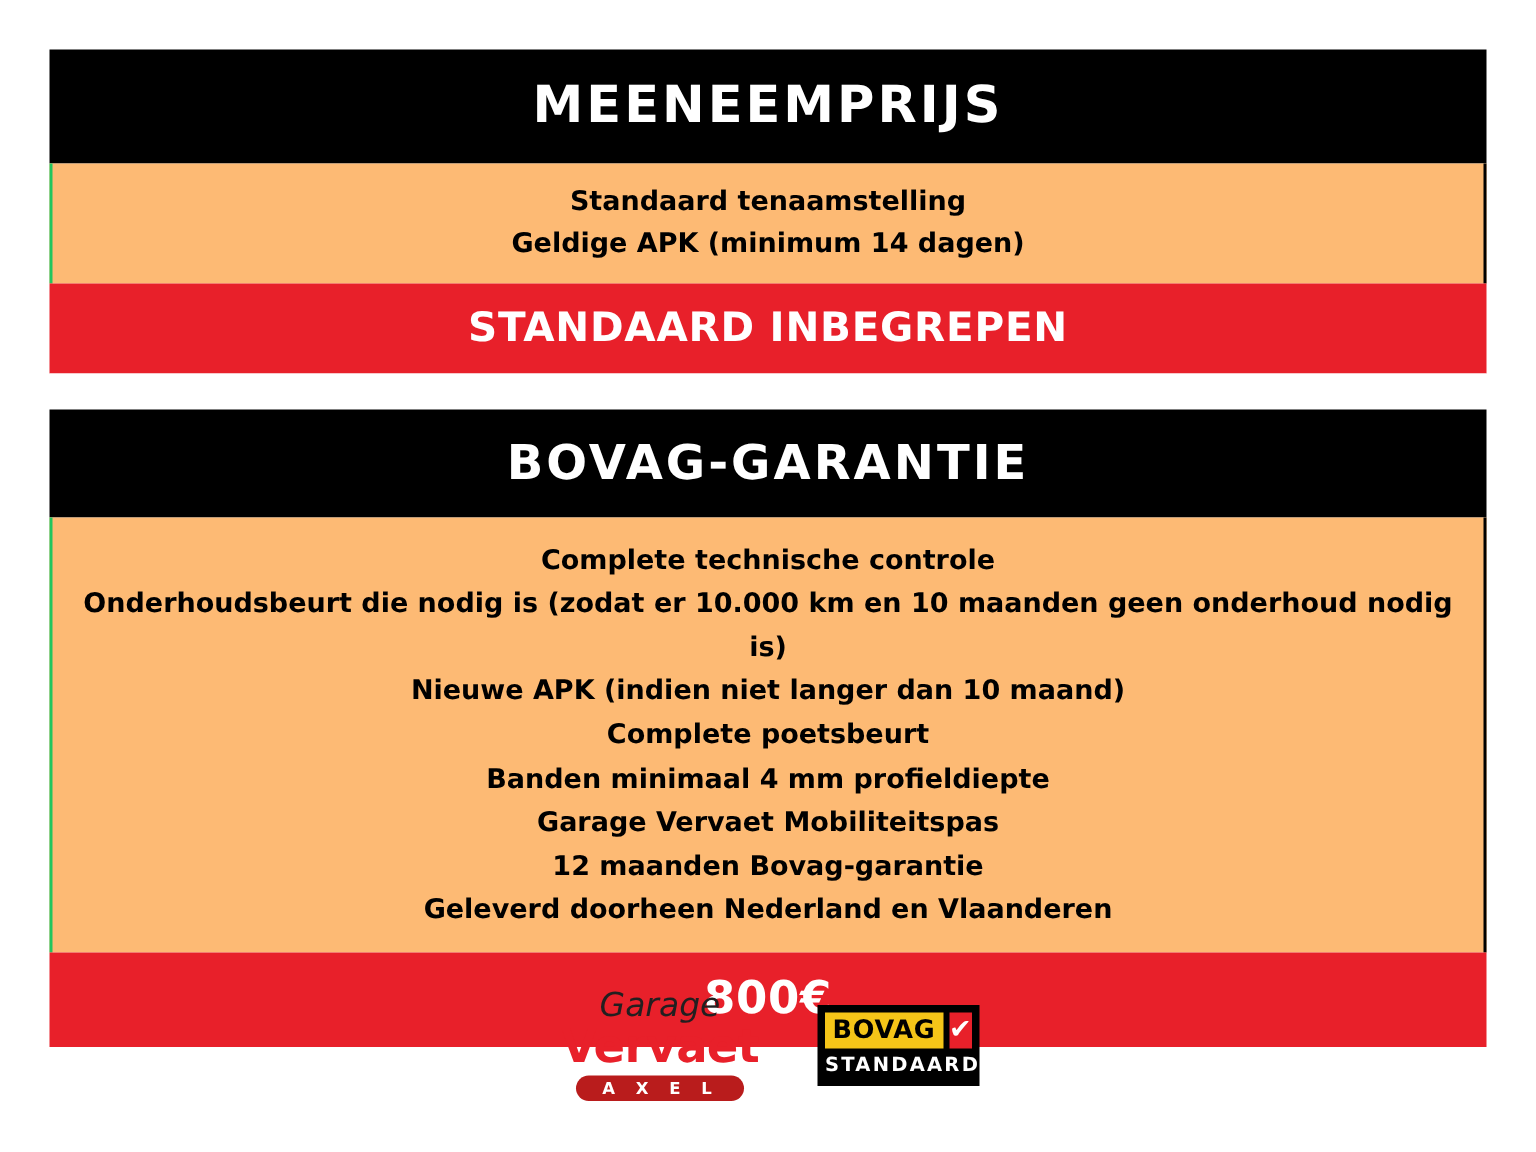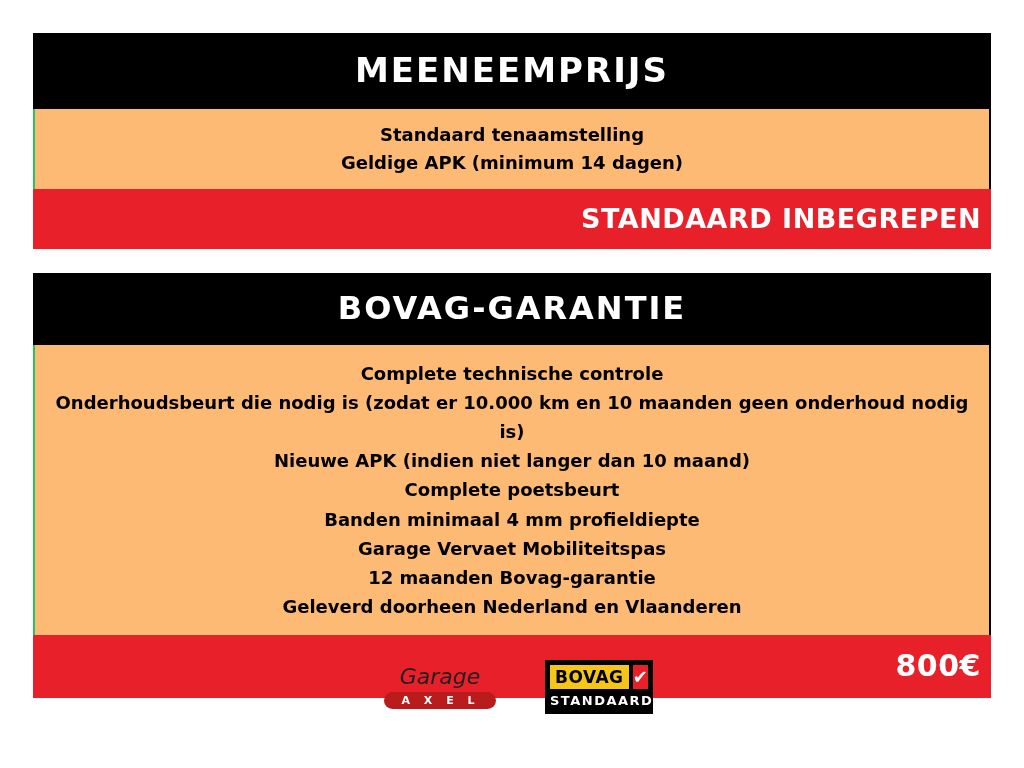--- a/index.html
+++ b/index.html
@@ -30,21 +30,21 @@
   .bar-black {
     background: #000000;
     color: #ffffff;
     text-align: center;
     font-weight: bold;
     letter-spacing: 1px;
   }
   .bar-red {
     background: #e8202a;
     color: #ffffff;
-    text-align: right;
+    text-align: center;
     font-weight: bold;
     letter-spacing: 0.5px;
   }
   .panel-white {
     background: #fdba74;
     color: #000000;
     text-align: center;
     border-left: 2px solid #22c55e;
     border-right: 2px solid #000000;
   }
@@ -200,20 +200,21 @@
     </div>
 
     <div class="block bar-red" id="price-bar">800€</div>
 
   </div>
 
   <div class="logos">
 
     <div class="garage-logo">
       <div class="garage-word">Garage</div>
+      <div class="vervaet-word">Vervaet</div>
       <div class="axel-bar">A X E L</div>
     </div>
 
     <div class="bovag-logo">
       <div class="bovag-top">
         <div class="bovag-name">BOVAG</div>
         <div class="bovag-check">✔</div>
       </div>
       <div class="bovag-garantie">STANDAARD</div>
     </div>

